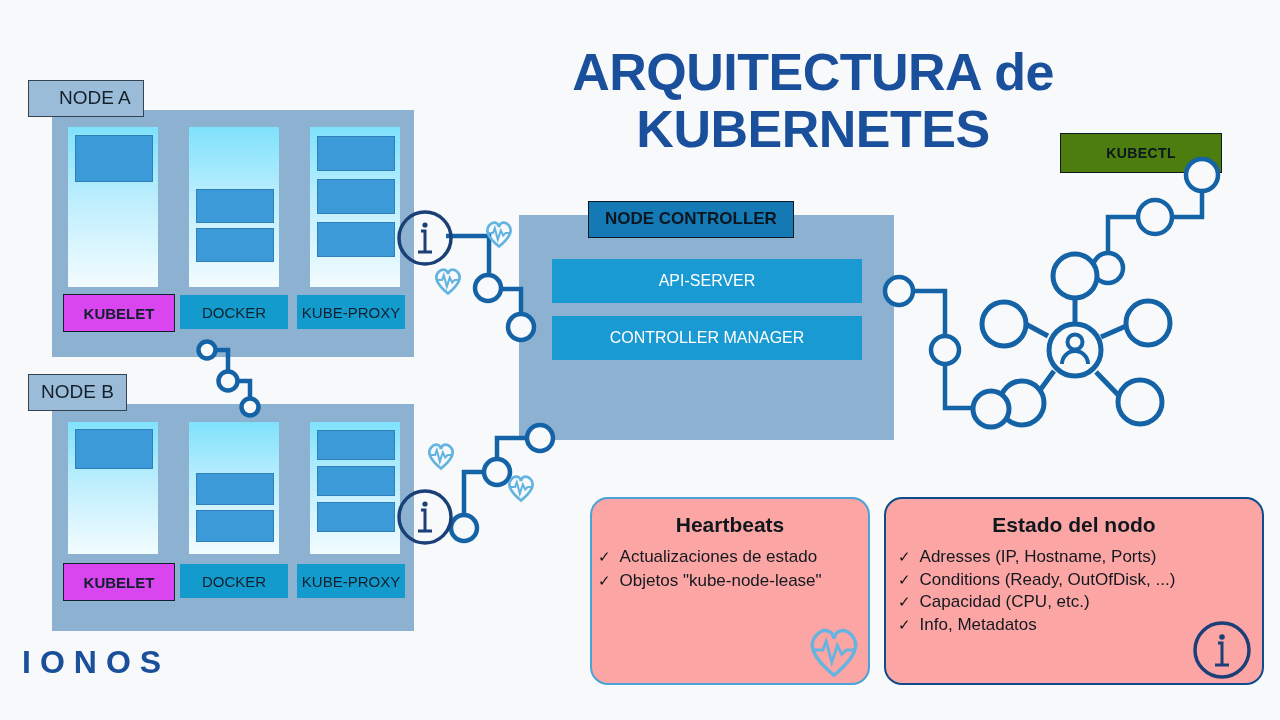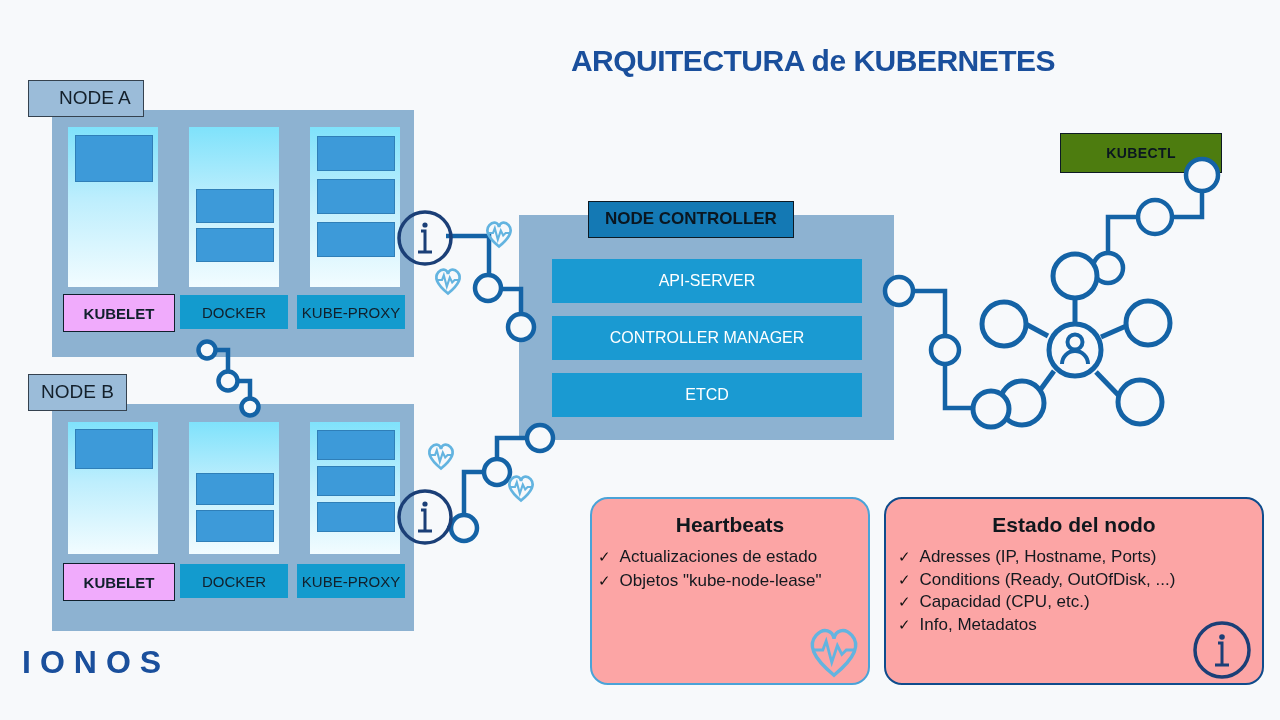--- a/index.html
+++ b/index.html
@@ -9,21 +9,21 @@
     font-family:"Liberation Sans", sans-serif;
     overflow:hidden;
     position:relative;
   }
   .stage{position:absolute;left:0;top:0;width:1280px;height:720px;}
   .abs{position:absolute;}
 
   
   #page-title{
     left:448px;top:44px;width:730px;
-    font-size:30px;font-weight:bold;color:#1a4f9c;
+    font-size:52px;font-weight:bold;color:#1a4f9c;
     letter-spacing:-0.5px;text-align:center;line-height:1.1;
   }
 
   
   .node-chip{
     background:#9bbcd9;border:1.5px solid #35424f;
     font-size:19px;color:#14202b;
     padding:6px 12px 7px 12px;
     z-index:6;
   }
@@ -42,21 +42,21 @@
     background:#3d9ad9;
     border:1px solid #2f7fb8;
   }
   .comp-box{
     position:absolute;
     display:flex;align-items:center;justify-content:center;
     font-size:15px;color:#11202c;
     background:#139bce;
   }
   .comp-box.primary{
-    background:#f0abfc;border:1.6px solid #10202d;font-weight:bold;
+    background:#d946ef;border:1.6px solid #10202d;font-weight:bold;
   }
 
   
   #node-controller-panel{
     background:#8db2d1;
     left:519px;top:215px;width:375px;height:225px;
     z-index:2;
   }
   #node-controller-chip{
     left:588px;top:201px;
@@ -179,21 +179,20 @@
     <div class="comp-box primary" style="left:11px;top:159px;width:110px;height:36px;">KUBELET</div>
     <div class="comp-box" style="left:128px;top:160px;width:108px;height:34px;">DOCKER</div>
     <div class="comp-box" style="left:245px;top:160px;width:108px;height:34px;">KUBE-PROXY</div>
   </div>
 
   <div class="abs" id="node-controller-chip">NODE CONTROLLER</div>
 
   <div class="abs" id="node-controller-panel">
     <div class="nc-row" style="top:44px;">API-SERVER</div>
     <div class="nc-row" style="top:101px;">CONTROLLER MANAGER</div>
-    <div class="nc-row" style="top:158px;">ETCD</div>
   </div>
 
   <div class="abs" id="kubectl-box">KUBECTL</div>
 
   <svg id="wire-layer" viewBox="0 0 1280 720">
     <g fill="none" stroke="#1463a6" stroke-width="4.5">
 
       <path d="M 446 236 L 489 236 L 489 289 L 521 289 L 521 327"></path>
 
       <path d="M 207 350 L 228 350 L 228 381 L 250 381 L 250 407"></path>

